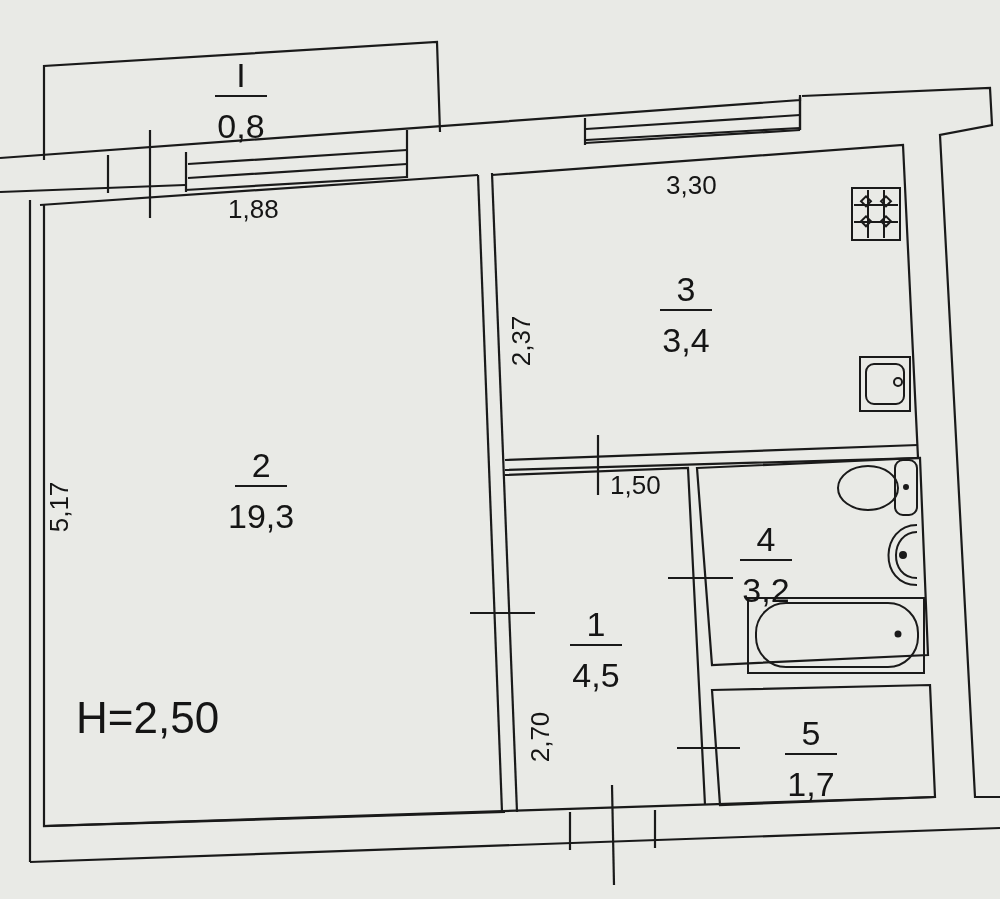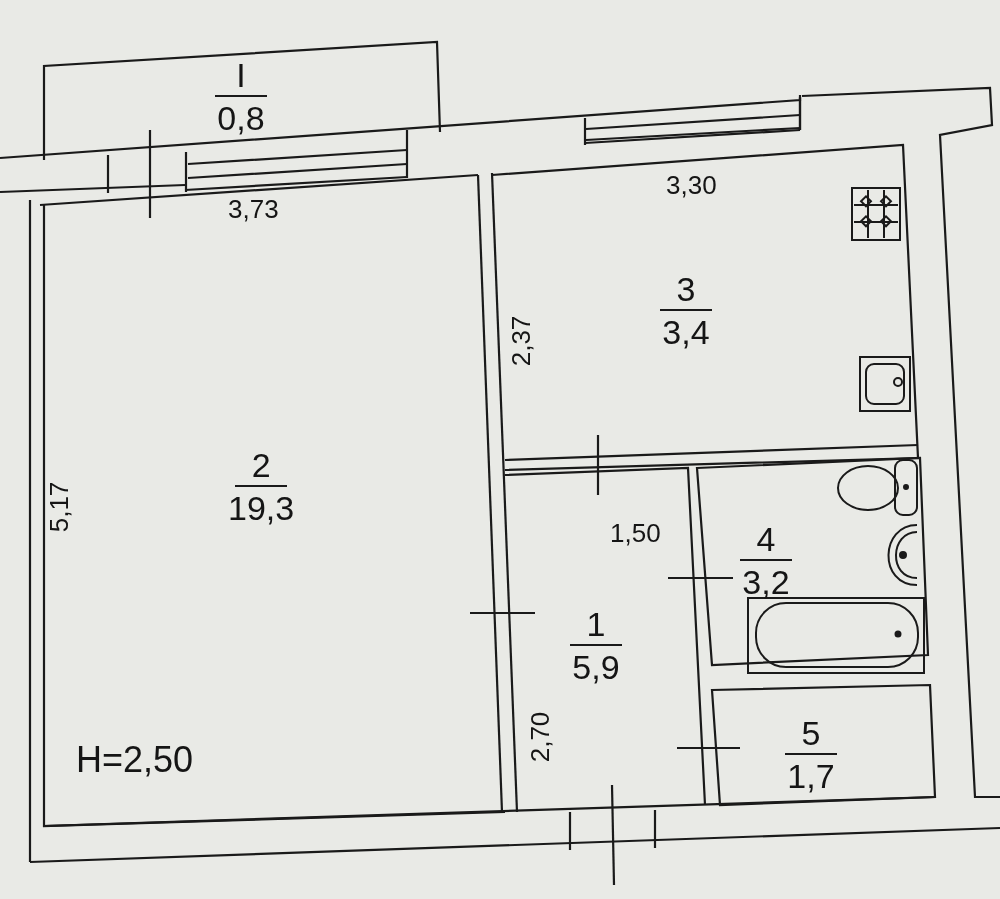--- a/index.html
+++ b/index.html
@@ -1,24 +1,24 @@
 <!DOCTYPE html>
 <html><head>
 <meta charset="utf-8">
 <style>
   html,body{margin:0;padding:0;}
   body{width:1000px;height:899px;background:#e9eae6;overflow:hidden;position:relative;font-family:"Liberation Sans",sans-serif;}
   svg{position:absolute;left:0;top:0;}
   .lbl{position:absolute;color:#151515;text-align:center;font-family:"Liberation Sans",sans-serif;line-height:1;}
   .frac{display:flex;flex-direction:column;align-items:center;font-size:34px;}
   .frac .num{padding:0 6px 3px;border-bottom:2.5px solid #1a1a1a;min-width:40px;}
-  .frac .den{padding-top:4px;}
+  .frac .den{padding-top:12px;}
   .dim{font-size:26px;}
   .vert{transform:rotate(-90deg);transform-origin:center center;}
-  .height{font-size:36px;margin-top:46px;}
+  .height{font-size:44px;}
 </style>
 </head>
 <body>
 
 <svg width="1000" height="899" viewBox="0 0 1000 899">
   <g fill="none" stroke="#1a1a1a" stroke-width="2.2">
 
     <path d="M44 160 L44 66 L437 42 L440 132"></path>
 
     <path d="M0 158 L800 100 L800 95"></path>
@@ -108,27 +108,27 @@
 <div class="lbl frac" style="left:660px;top:272px;">
   <span class="num">3</span>
   <span class="den">3,4</span>
 </div>
 <div class="lbl frac" style="left:740px;top:522px;">
   <span class="num">4</span>
   <span class="den">3,2</span>
 </div>
 <div class="lbl frac" style="left:570px;top:607px;">
   <span class="num">1</span>
-  <span class="den">5,9</span>
+  <span class="den">4,5</span>
 </div>
 <div class="lbl frac" style="left:785px;top:716px;">
   <span class="num">5</span>
   <span class="den">1,7</span>
 </div>
 
-<div class="lbl dim" style="left:228px;top:196px;">3,73</div>
+<div class="lbl dim" style="left:228px;top:196px;">1,88</div>
 <div class="lbl dim vert" style="left:34px;top:494px;">5,17</div>
 <div class="lbl dim" style="left:666px;top:172px;">3,30</div>
 <div class="lbl dim vert" style="left:496px;top:328px;">2,37</div>
-<div class="lbl dim" style="left:610px;top:472px;margin-top:48px;">1,50</div>
+<div class="lbl dim" style="left:610px;top:472px;">1,50</div>
 <div class="lbl dim vert" style="left:515px;top:724px;">2,70</div>
 
 <div class="lbl height" style="left:76px;top:696px;">H=2,50</div>
 
 </body></html>

